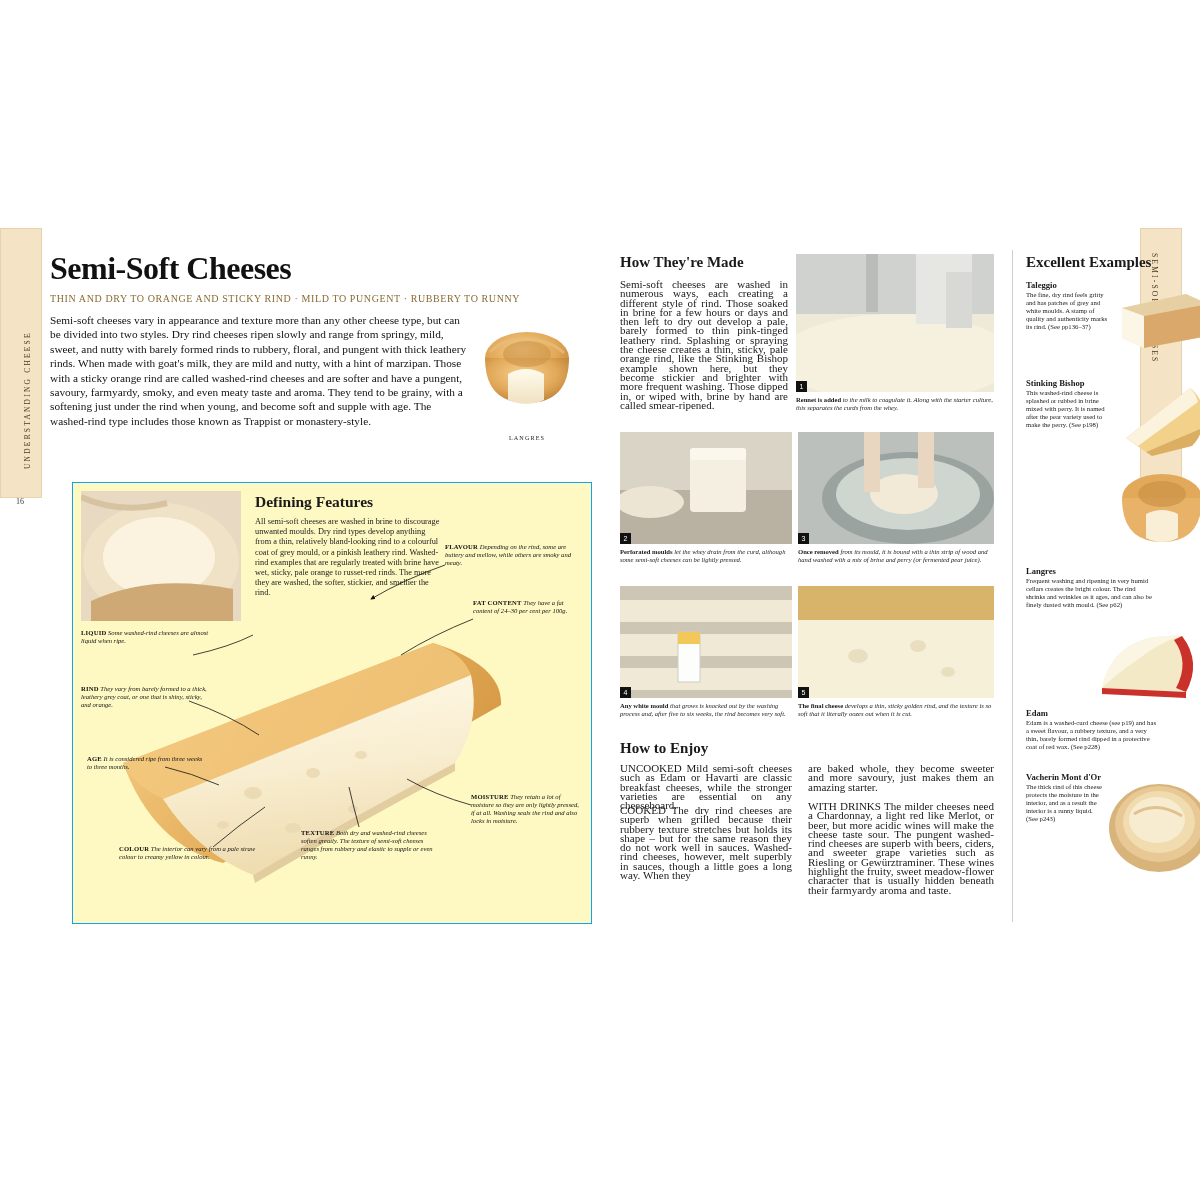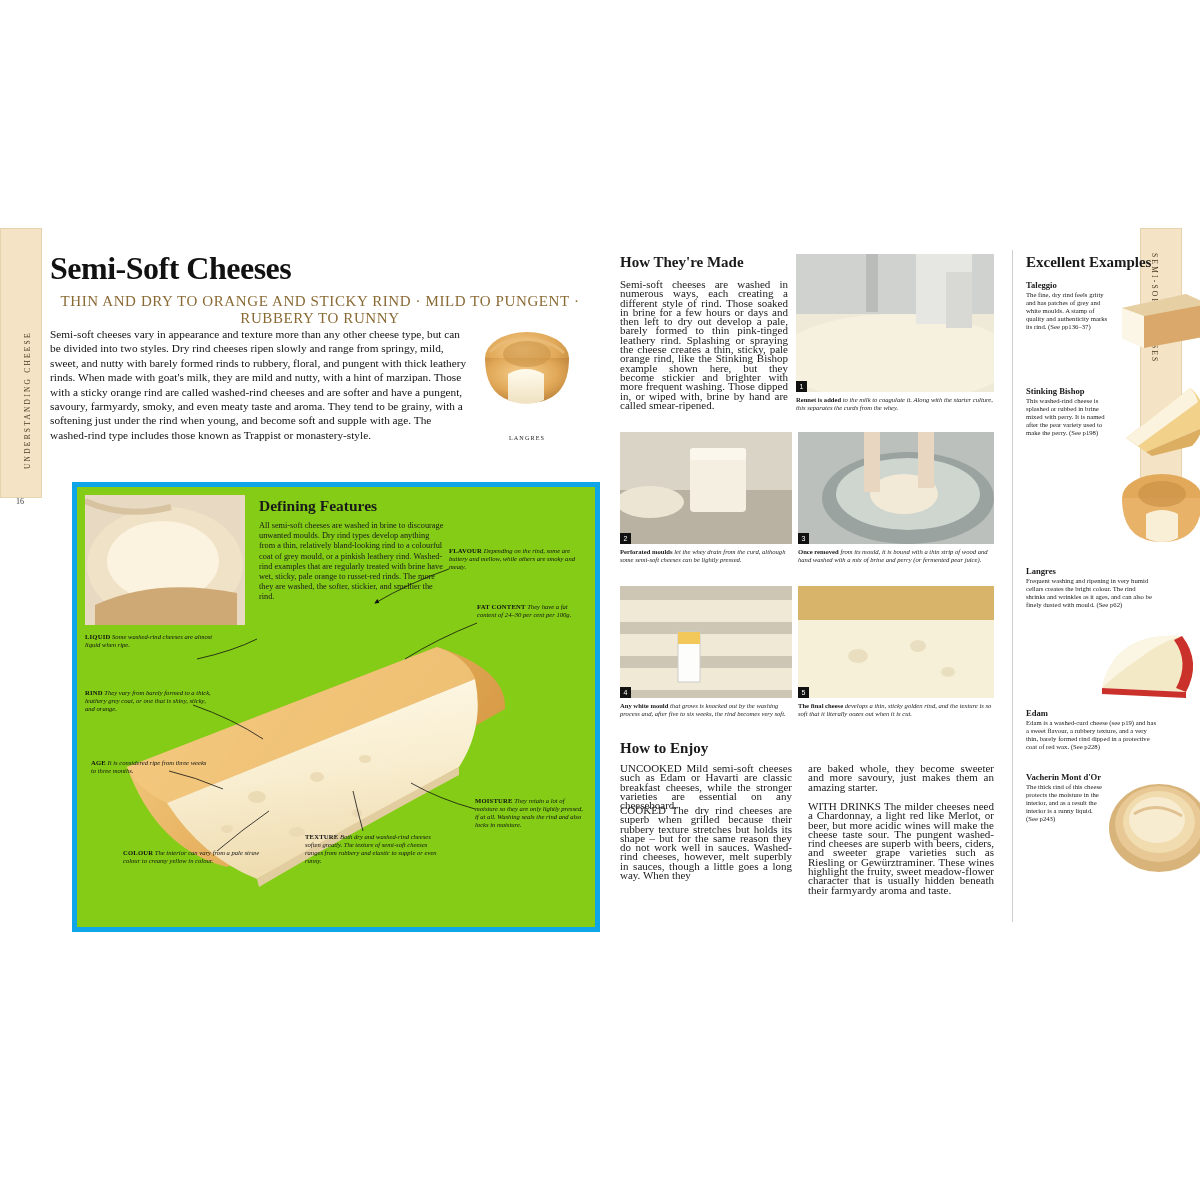--- a/index.html
+++ b/index.html
@@ -12,27 +12,27 @@
   .tab-left{left:0px;top:228px;width:40px;height:268px;}
   .tab-right{left:1140px;top:228px;width:40px;height:268px;}
   .tab-text{position:absolute;font-family:"Liberation Serif",serif;font-size:7.5px;letter-spacing:2.2px;color:#4a3a22;white-space:nowrap;transform-origin:0 0;}
   .tab-left .tab-text{transform:rotate(-90deg);left:22px;top:240px;}
   .tab-right .tab-text{transform:rotate(90deg);left:18px;top:24px;}
   .folio{position:absolute;font-size:8px;color:#3a3a3a;font-family:"Liberation Serif",serif;}
 
   
   .left-page{position:absolute;left:30px;top:0px;width:540px;height:700px;}
   h1.title{font-family:"Liberation Serif",serif;font-weight:700;font-size:32px;margin:0;letter-spacing:-0.5px;color:#111;}
-  .subtitle{font-size:15px;letter-spacing:0.6px;color:#8a6a34;margin-top:6px;font-family:"Liberation Serif",serif;text-align:center;}
+  .subtitle{font-size:10px;letter-spacing:0.6px;color:#8a6a34;margin-top:6px;margin-bottom:9px;font-family:"Liberation Serif",serif;}
   .intro{font-size:11.3px;line-height:14.4px;text-align:left;color:#111;width:418px;}
   .langres-photo{position:absolute;right:4px;top:62px;width:118px;height:130px;}
   .caption-tiny{font-size:6.2px;letter-spacing:1.1px;color:#222;text-align:center;}
 
   
-  .df-box{position:absolute;left:22px;top:232px;width:518px;height:440px;border:5px solid #0ea5e9;background:#84cc16;}
+  .df-box{position:absolute;left:22px;top:232px;width:518px;height:440px;border:1px solid #0ea5e9;background:#fef9c3;}
   h2.df-title{font-size:15.5px;font-weight:700;margin:0;font-family:"Liberation Serif",serif;}
   .df-body{font-size:8.3px;line-height:10.2px;}
   .note{position:absolute;font-size:6.6px;line-height:8.1px;font-family:"Liberation Serif",serif;font-style:italic;color:#111;}
   .note b{font-style:normal;font-weight:700;letter-spacing:.2px;}
 
   
   .right-page{position:absolute;left:600px;top:0px;width:540px;height:700px;}
   h2.sec{font-size:15px;font-weight:700;margin:0 0 6px 0;font-family:Liberation Serif, serif;}
   .col{position:absolute;font-size:11px;line-height:9.3px;text-align:justify;}
   .photo{position:absolute;background:#e9e2d4;overflow:hidden;}
@@ -287,21 +287,21 @@
       </div>
       <div class="photo" style="left:496px;top:34px;width:96px;height:70px;background:transparent;">
         <svg width="96" height="70" viewBox="0 0 96 70">
           <path d="M6 24 L70 10 L92 20 L92 52 L28 64 L6 54 Z" fill="#f2e3c8"></path>
           <path d="M6 24 L70 10 L92 20 L28 32 Z" fill="#e7cfa4"></path>
           <path d="M28 32 L92 20 L92 52 L28 64 Z" fill="#d9a86a"></path>
           <path d="M6 24 L28 32 L28 64 L6 54 Z" fill="#fcf6e6"></path>
         </svg>
       </div>
 
-      <div style="position:absolute;left:406px;top:136px;width:88px;">
+      <div style="position:absolute;left:406px;top:128px;width:88px;">
         <div class="ex-name">Stinking Bishop</div>
         <div class="ex-body">This washed-rind cheese is splashed or rubbed in brine mixed with perry. It is named after the pear variety used to make the perry. (See p198)</div>
       </div>
       <div class="photo" style="left:496px;top:130px;width:96px;height:78px;background:transparent;">
         <svg width="96" height="78" viewBox="0 0 96 78">
           <path d="M10 58 L74 8 Q92 22 86 48 L30 72 Z" fill="#f2d18b"></path>
           <path d="M10 58 L74 8 Q80 14 82 22 L22 66 Z" fill="#fbf3dd"></path>
           <path d="M30 72 L86 48 Q84 58 76 66 L36 76 Z" fill="#dcae62"></path>
         </svg>
       </div>

